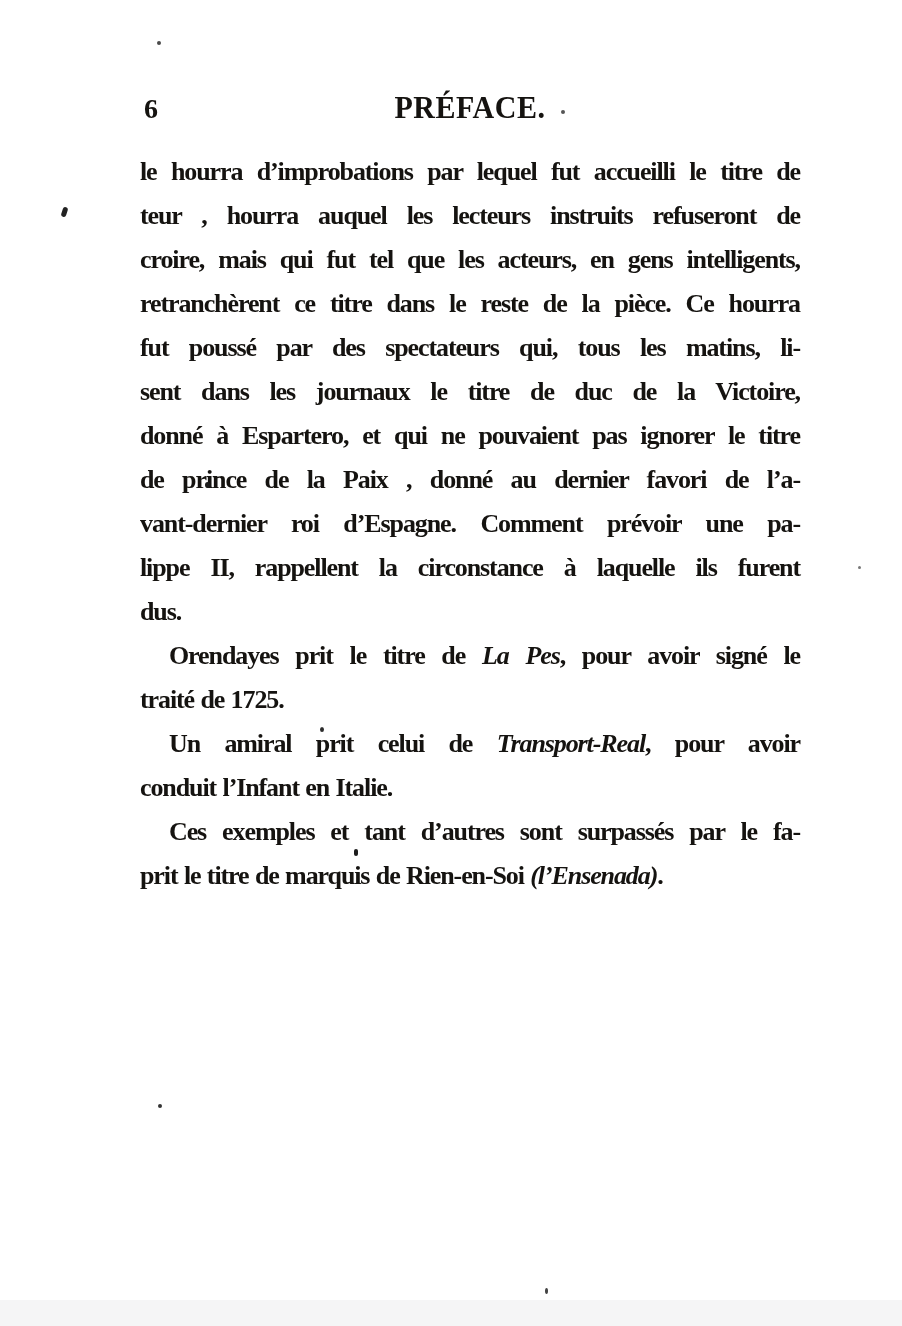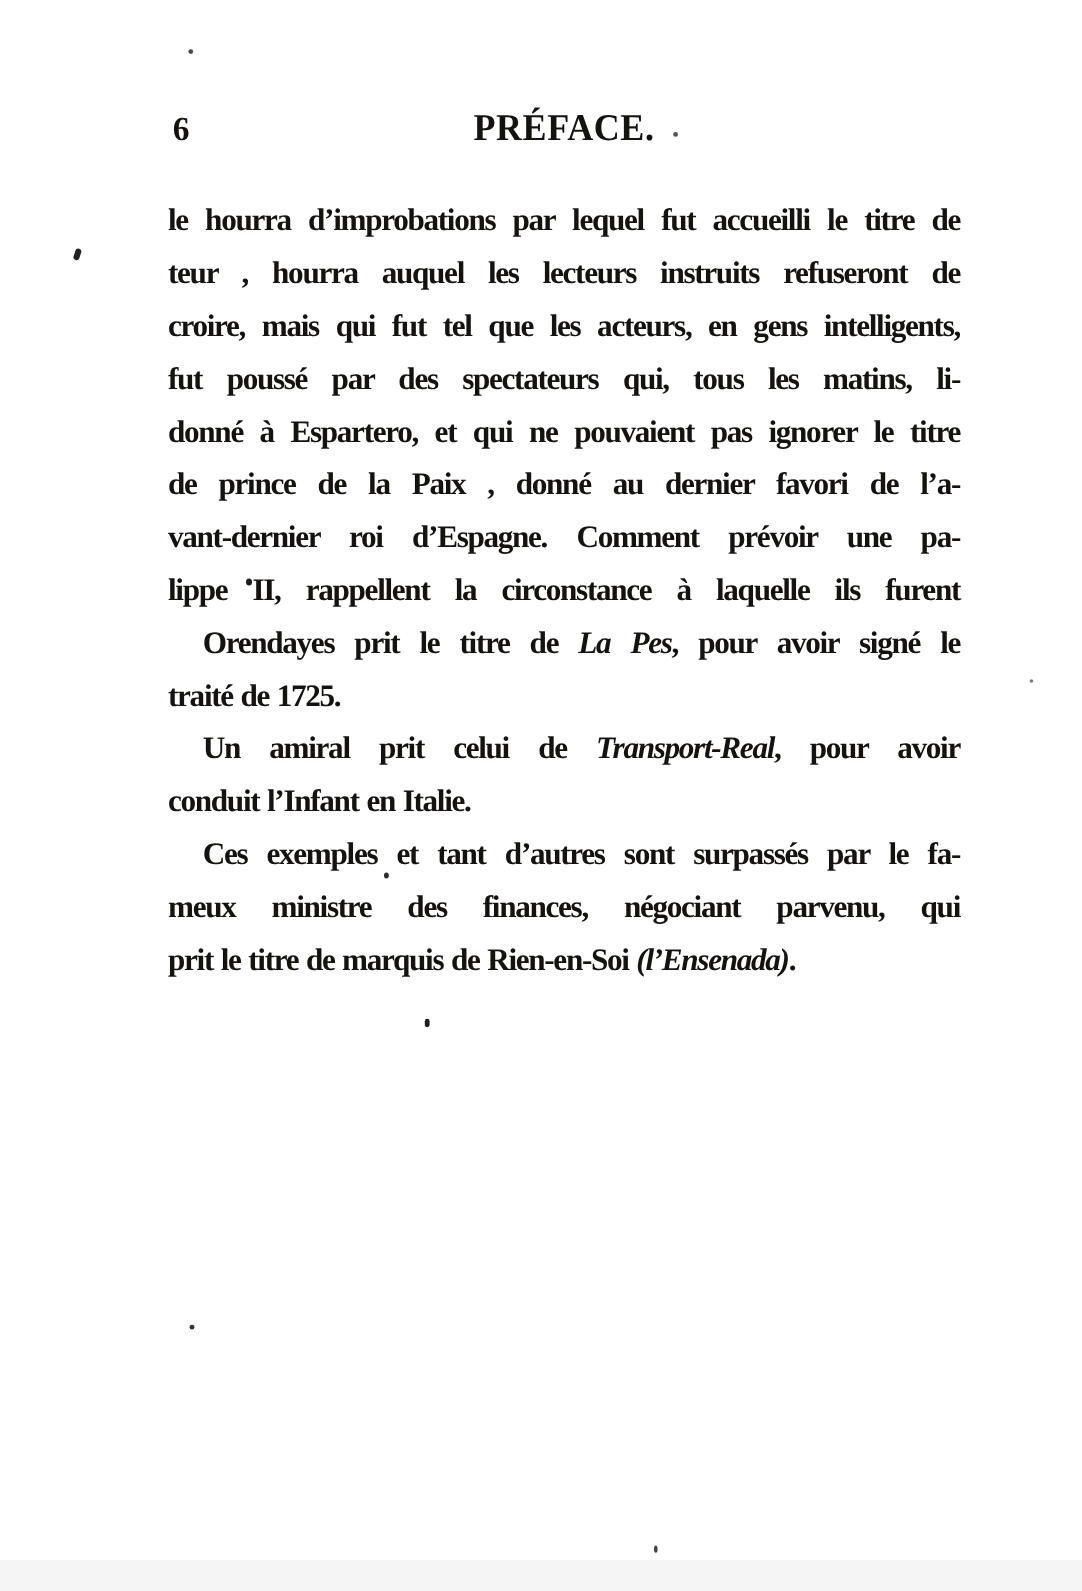--- a/index.html
+++ b/index.html
@@ -41,21 +41,21 @@
     left: 140px;
     top: 146px;
     width: 660px;
     font-size: 26px;
     font-weight: bold;
     line-height: 44px;
     letter-spacing: -1.1px;
     word-spacing: 1px;
   }
   .para { }
-  .para:first-child { margin-top: 16px; }
+  .para:first-child { margin-top: 4px; }
   .para.indent .line:first-child { text-indent: 29px; }
   .line {
     text-align: justify;
     text-align-last: justify;
     min-height: 44px;
   }
   .line.natural { text-align-last: left; }
   .line i { font-style: italic; }
   
   .speck {
@@ -90,37 +90,39 @@
   <div class="running-head">
     <span class="page-num">6</span>
     <div class="running-title">PRÉFACE.</div>
   </div>
 
   <div class="page-body">
       <div class="para">
         <div class="line"><span>le hourra d’improbations par lequel fut accueilli le titre de</span></div>
         <div class="line"><span>teur , hourra auquel les lecteurs instruits refuseront de</span></div>
         <div class="line"><span>croire, mais qui fut tel que les acteurs, en gens intelligents,</span></div>
+        <div class="line"><span>retranchèrent ce titre dans le reste de la pièce. Ce hourra</span></div>
         <div class="line"><span>fut poussé par des spectateurs qui, tous les matins, li-</span></div>
+        <div class="line"><span>sent dans les journaux le titre de duc de la Victoire,</span></div>
         <div class="line"><span>donné à Espartero, et qui ne pouvaient pas ignorer le titre</span></div>
         <div class="line"><span>de prince de la Paix , donné au dernier favori de l’a-</span></div>
         <div class="line"><span>vant-dernier roi d’Espagne. Comment prévoir une pa-</span></div>
         <div class="line"><span>lippe II, rappellent la circonstance à laquelle ils furent</span></div>
+        <div class="line natural"><span>dus.</span></div>
       </div>
       <div class="para indent">
         <div class="line"><span>Orendayes prit le titre de </span><i>La Pes</i><span>, pour avoir signé  le</span></div>
         <div class="line natural"><span>traité de 1725.</span></div>
       </div>
       <div class="para indent">
         <div class="line"><span>Un  amiral  prit  celui de </span><i>Transport-Real</i><span>,  pour  avoir</span></div>
         <div class="line natural"><span>conduit l’Infant en Italie.</span></div>
       </div>
       <div class="para indent">
         <div class="line"><span>Ces exemples et tant d’autres sont surpassés par le fa-</span></div>
-        <div class="line"><span>meux  ministre  des  finances,  négociant  parvenu,  qui</span></div>
         <div class="line natural"><span>prit  le  titre  de  marquis  de  Rien-en-Soi </span><i>(l’Ensenada)</i><span>.</span></div>
       </div>
     </div>
 
   <div class="speck s1"></div>
   <div class="speck s2"></div>
   <div class="speck s3"></div>
   <div class="speck s4"></div>
   <div class="speck s5"></div>
   <div class="speck s6"></div>

